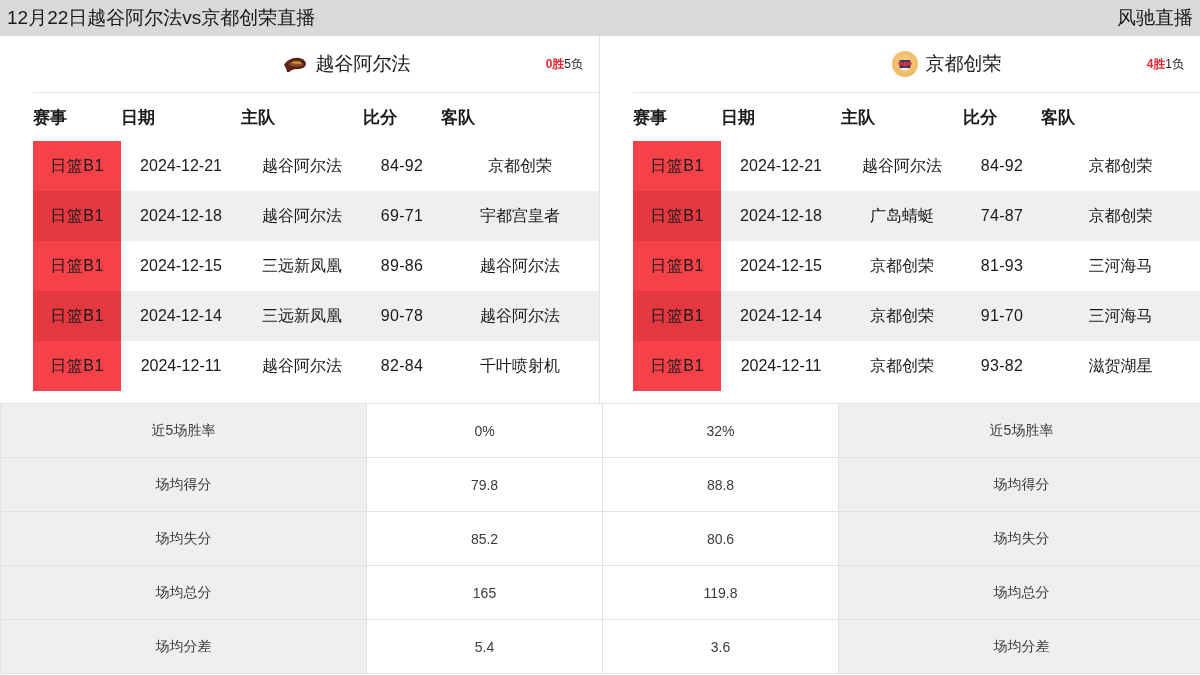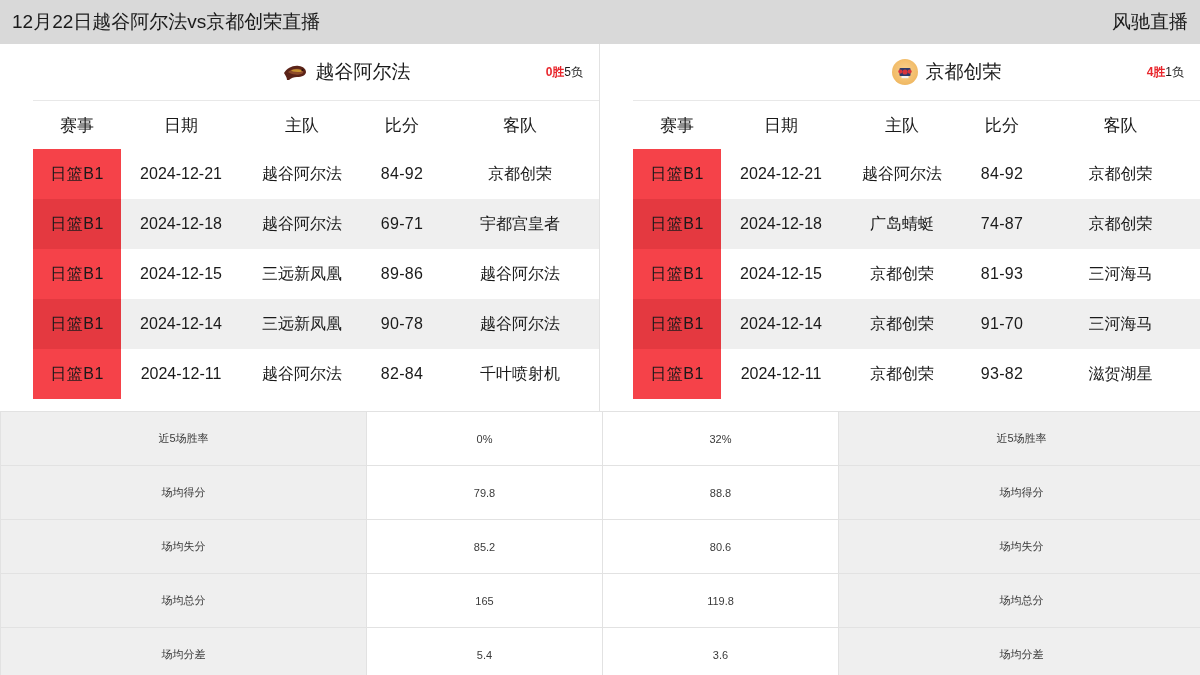--- a/index.html
+++ b/index.html
@@ -7,26 +7,26 @@
   body{
     width:1200px;height:675px;
     background:#ffffff;
     font-family:"Liberation Sans","DejaVu Sans",sans-serif;
     overflow:hidden;
     -webkit-font-smoothing:antialiased;
   }
 
   
   .topbar{
-    height:44px;
+    height:36px;
     background:#d9d9d9;
     display:flex;
     align-items:center;
     justify-content:space-between;
-    padding:0 12px;
+    padding:0 7px;
     box-sizing:border-box;
   }
   .topbar-title{
     font-size:19px;
     color:#1a1a1a;
     letter-spacing:0px;
     white-space:nowrap;
   }
   .topbar-brand{
     font-size:19px;
@@ -100,25 +100,25 @@
   }
 
   
   table.matches{
     width:100%;
     border-collapse:collapse;
     table-layout:fixed;
   }
   table.matches th{
     font-size:17px;
-    font-weight:normal;
+    font-weight:bold;
     color:#1a1a1a;
     height:48px;
     background:#ffffff;
-    text-align:center;
+    text-align:left;
     padding:0;
   }
   table.matches td{
     font-size:16px;
     color:#1a1a1a;
     height:50px;
     text-align:center;
     padding:0;
     white-space:nowrap;
     overflow:hidden;
@@ -143,21 +143,21 @@
   .score{ font-size:16px; letter-spacing:0.3px; }
 
   
   table.stats{
     width:1200px;
     border-collapse:collapse;
     table-layout:fixed;
   }
   table.stats td{
     height:53px;
-    font-size:11px;
+    font-size:14px;
     color:#3a3a3a;
     text-align:center;
     border:1px solid #e2e2e2;
     padding:0;
   }
   td.lbl{ background:#efefef; color:#333333; width:365px;}
   td.val{ background:#ffffff; color:#1a1a1a; width:235px;}
 </style>
 </head>
 <body>

